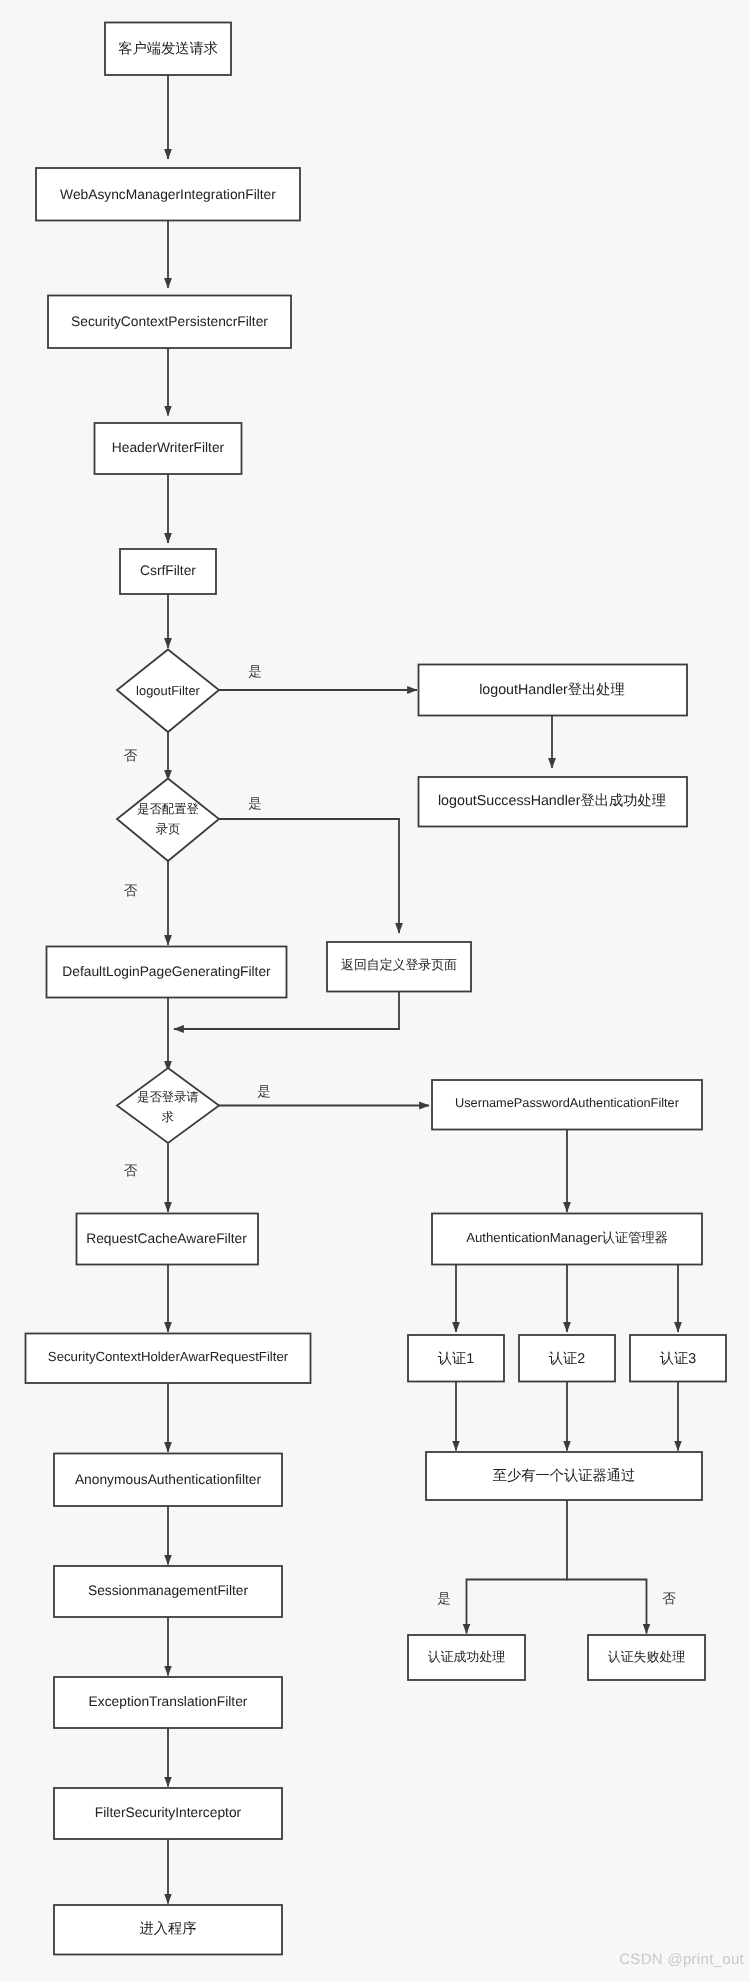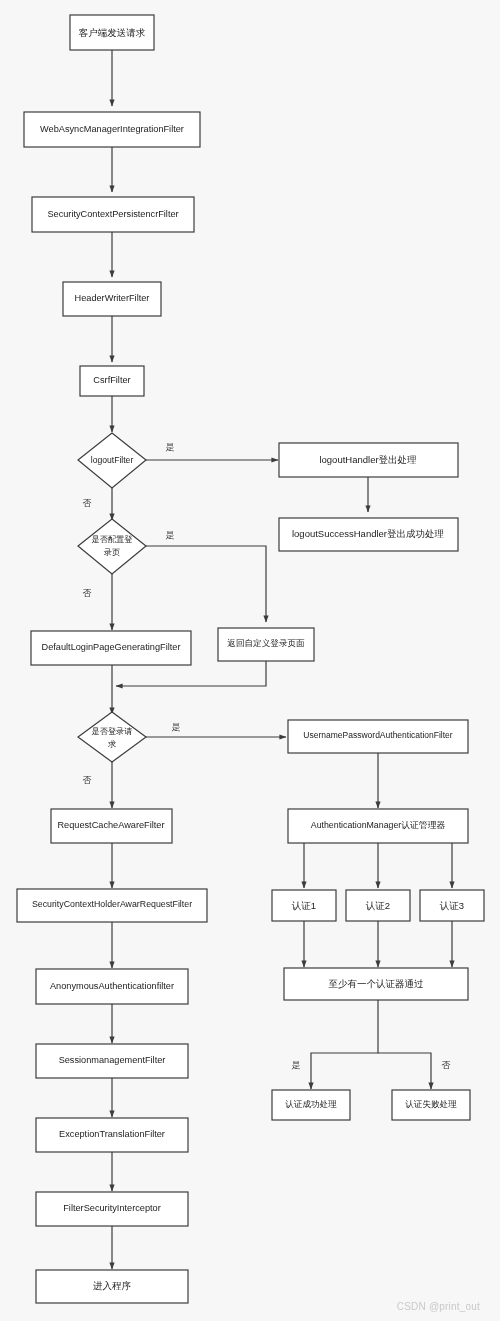--- a/index.html
+++ b/index.html
@@ -52,21 +52,21 @@
   }
   .edge-label {
     font-family: "Liberation Sans", "DejaVu Sans", sans-serif;
     font-size: 9px;
     fill: #333333;
     text-anchor: middle;
     dominant-baseline: middle;
   }
   .watermark {
     position: absolute;
-    right: 20px;
+    right: 4px;
     bottom: 9px;
     font-family: "Liberation Sans", "DejaVu Sans", sans-serif;
     font-size: 10px;
     color: #c9c9c9;
     letter-spacing: 0.2px;
     user-select: none;
     margin-top: 44px;
   }
 </style>
 </head>

